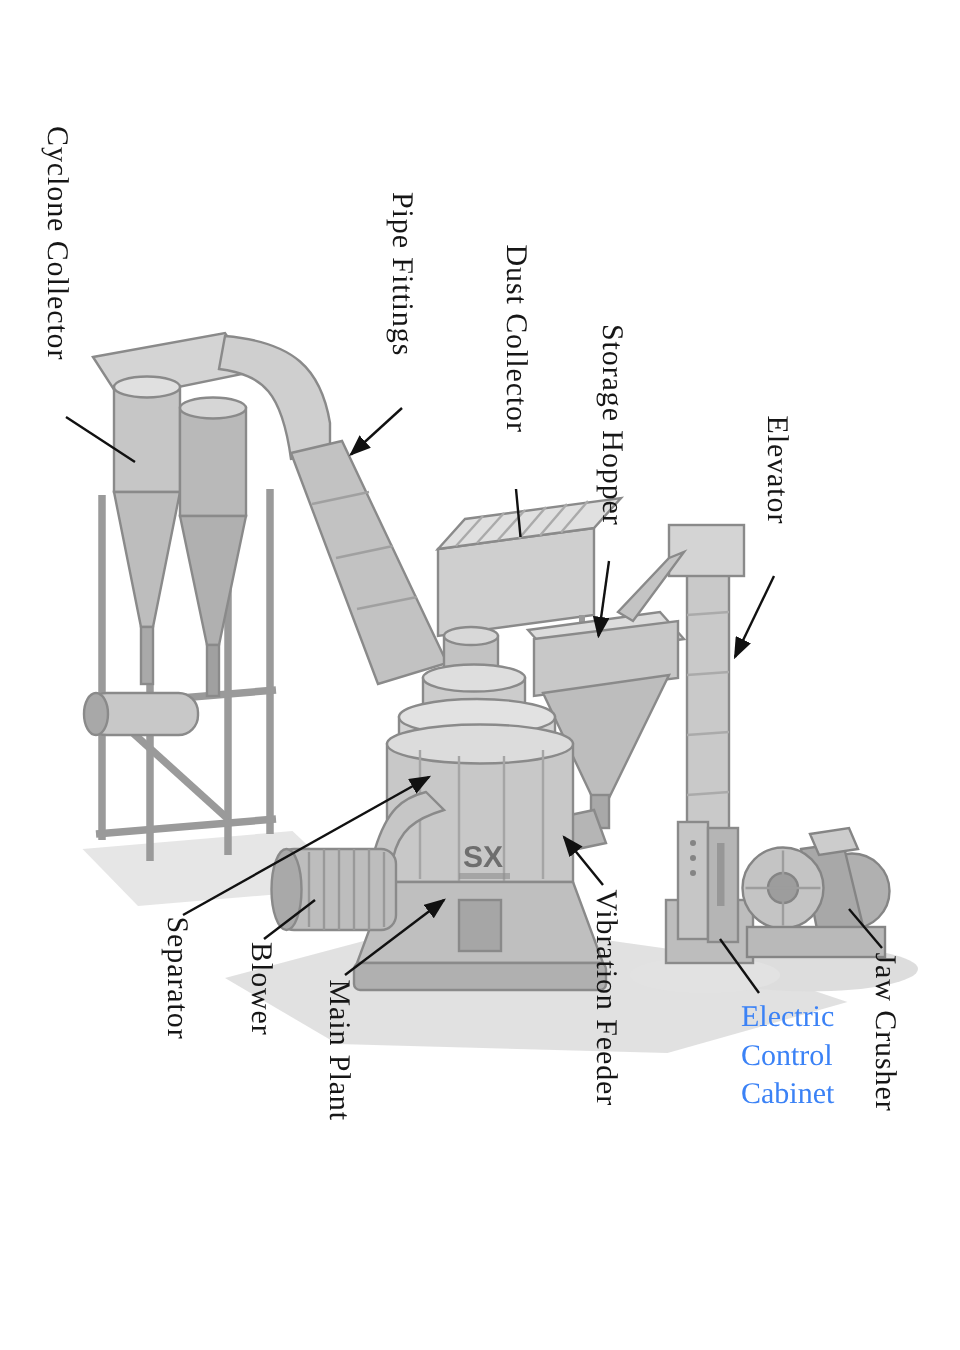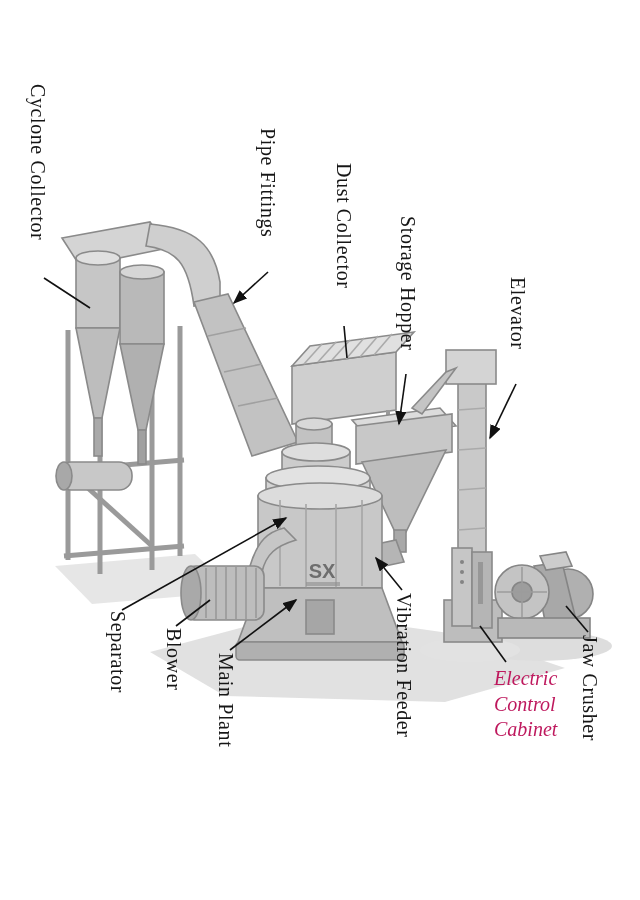--- a/index.html
+++ b/index.html
@@ -27,24 +27,23 @@
     white-space: nowrap;
     font-size: 20px;
     letter-spacing: 0.6px;
     color: #161616;
     user-select: none;
   }
   .hlabel {
     position: absolute;
     font-size: 20px;
     line-height: 1.28;
-    color: #be185d;
+    color: #3b82f6;
     width: 92px;
     user-select: none;
-    font-style: italic;
   }
   
   #lbl-cyclone     { left: 26px;  top: 84px;  }
   #lbl-pipe        { left: 256px; top: 128px; }
   #lbl-dust        { left: 332px; top: 163px; }
   #lbl-hopper      { left: 396px; top: 216px; }
   #lbl-elevator    { left: 506px; top: 277px; }
   #lbl-separator   { left: 106px; top: 611px; }
   #lbl-blower      { left: 162px; top: 628px; }
   #lbl-mainplant   { left: 214px; top: 653px; }

